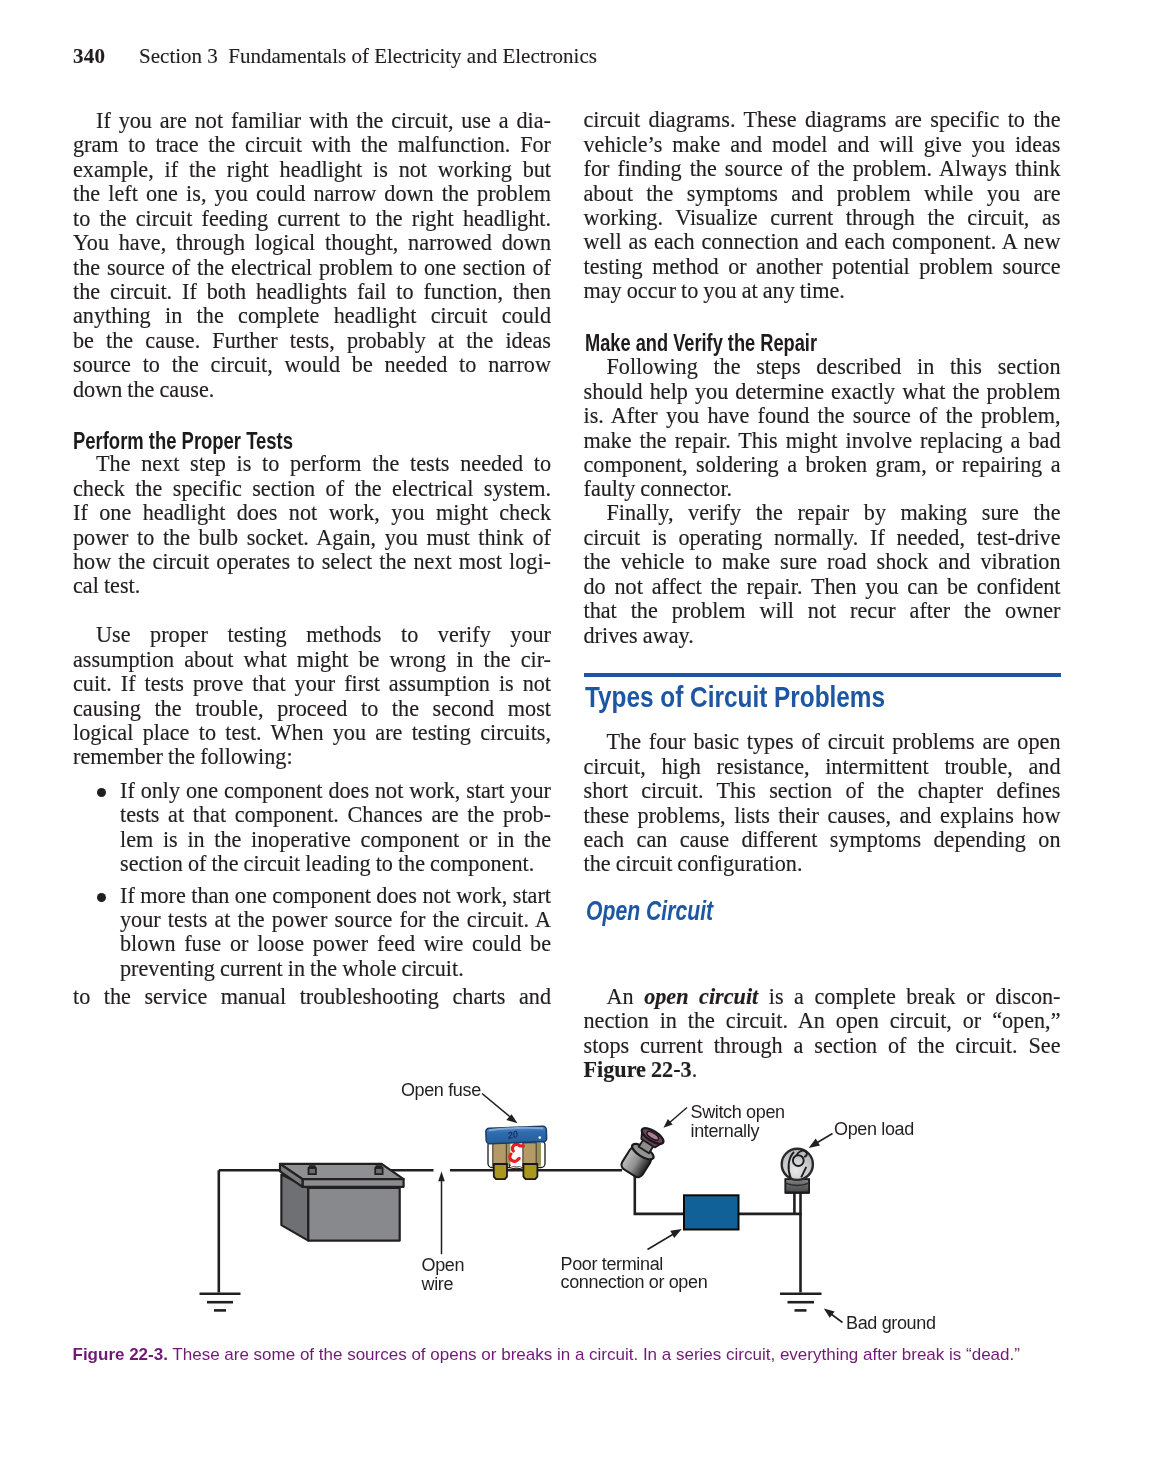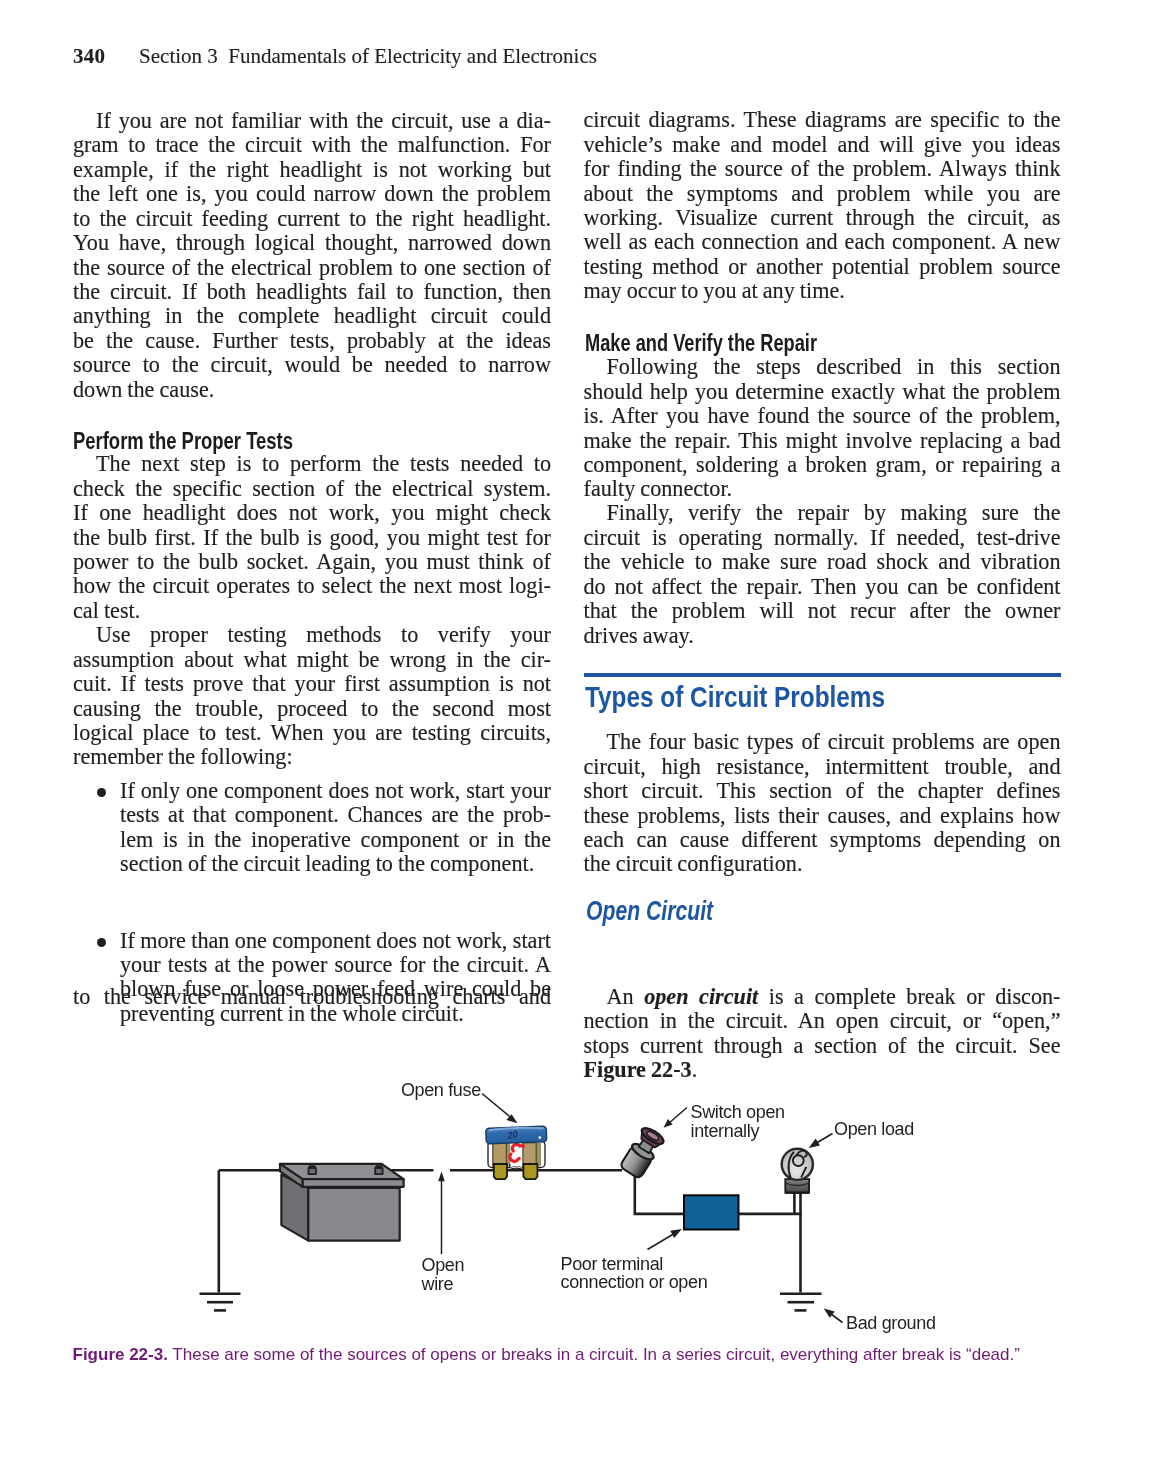--- a/index.html
+++ b/index.html
@@ -40,21 +40,20 @@
     <div class="ln">source to the circuit, would be needed to narrow</div>
     <div class="ln ll">down the cause.</div>
   </div>
 
   <div class="shd" id="h1" style="left:0;top:428.8px;transform:scaleX(0.7526);">Perform the Proper Tests</div>
 
   <div class="blk" style="top:452.3px;">
     <div class="ln ind">The next step is to perform the tests needed to</div>
     <div class="ln">check the specific section of the electrical system.</div>
     <div class="ln">If one headlight does not work, you might check</div>
-    <div class="ln">the bulb first. If the bulb is good, you might test for</div>
     <div class="ln">power to the bulb socket. Again, you must think of</div>
     <div class="ln">how the circuit operates to select the next most logi-</div>
     <div class="ln ll">cal test.</div>
   </div>
 
   <div class="blk" style="top:623.3px;">
     <div class="ln ind">Use proper testing methods to verify your</div>
     <div class="ln">assumption about what might be wrong in the cir-</div>
     <div class="ln">cuit. If tests prove that your first assumption is not</div>
     <div class="ln">causing the trouble, proceed to the second most</div>
@@ -65,21 +64,21 @@
   <div class="blk" style="top:779.0px;">
     <div class="dot" style="top:9px;"></div>
     <div class="bl">
       <div class="ln">If only one component does not work, start your</div>
       <div class="ln">tests at that component. Chances are the prob-</div>
       <div class="ln">lem is in the inoperative component or in the</div>
       <div class="ln ll">section of the circuit leading to the component.</div>
     </div>
   </div>
 
-  <div class="blk" style="top:883.5px;margin-top:45px;">
+  <div class="blk" style="top:883.5px;">
     <div class="dot" style="top:9px;"></div>
     <div class="bl">
       <div class="ln">If more than one component does not work, start</div>
       <div class="ln">your tests at the power source for the circuit. A</div>
       <div class="ln">blown fuse or loose power feed wire could be</div>
       <div class="ln ll">preventing current in the whole circuit.</div>
     </div>
   </div>
 
   <div class="blk" style="top:985.0px;">

